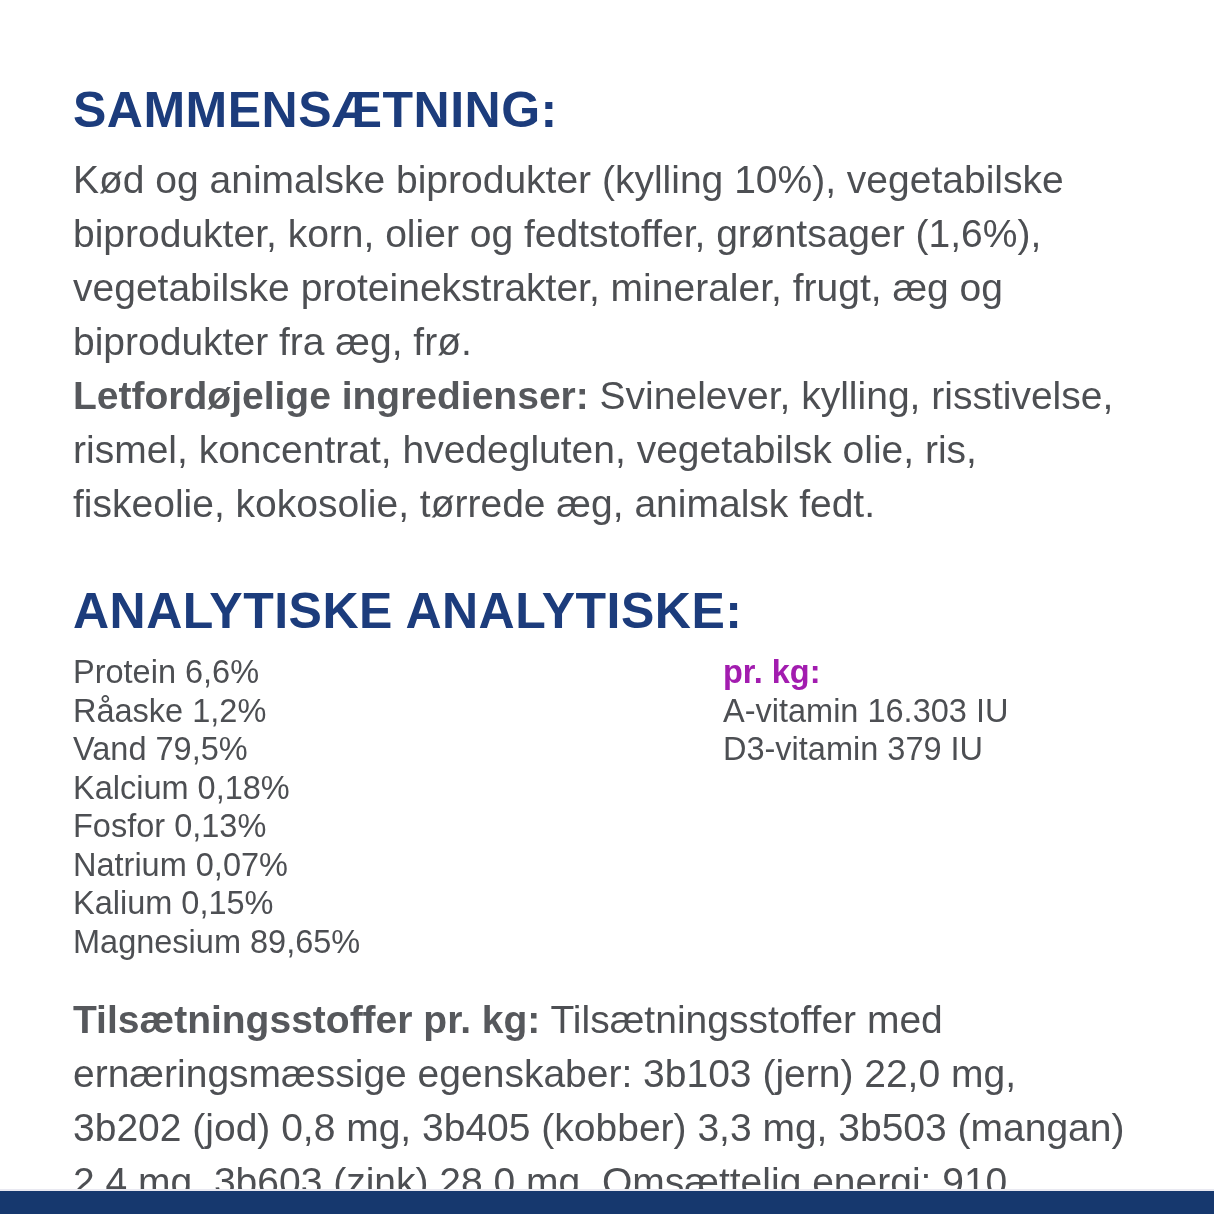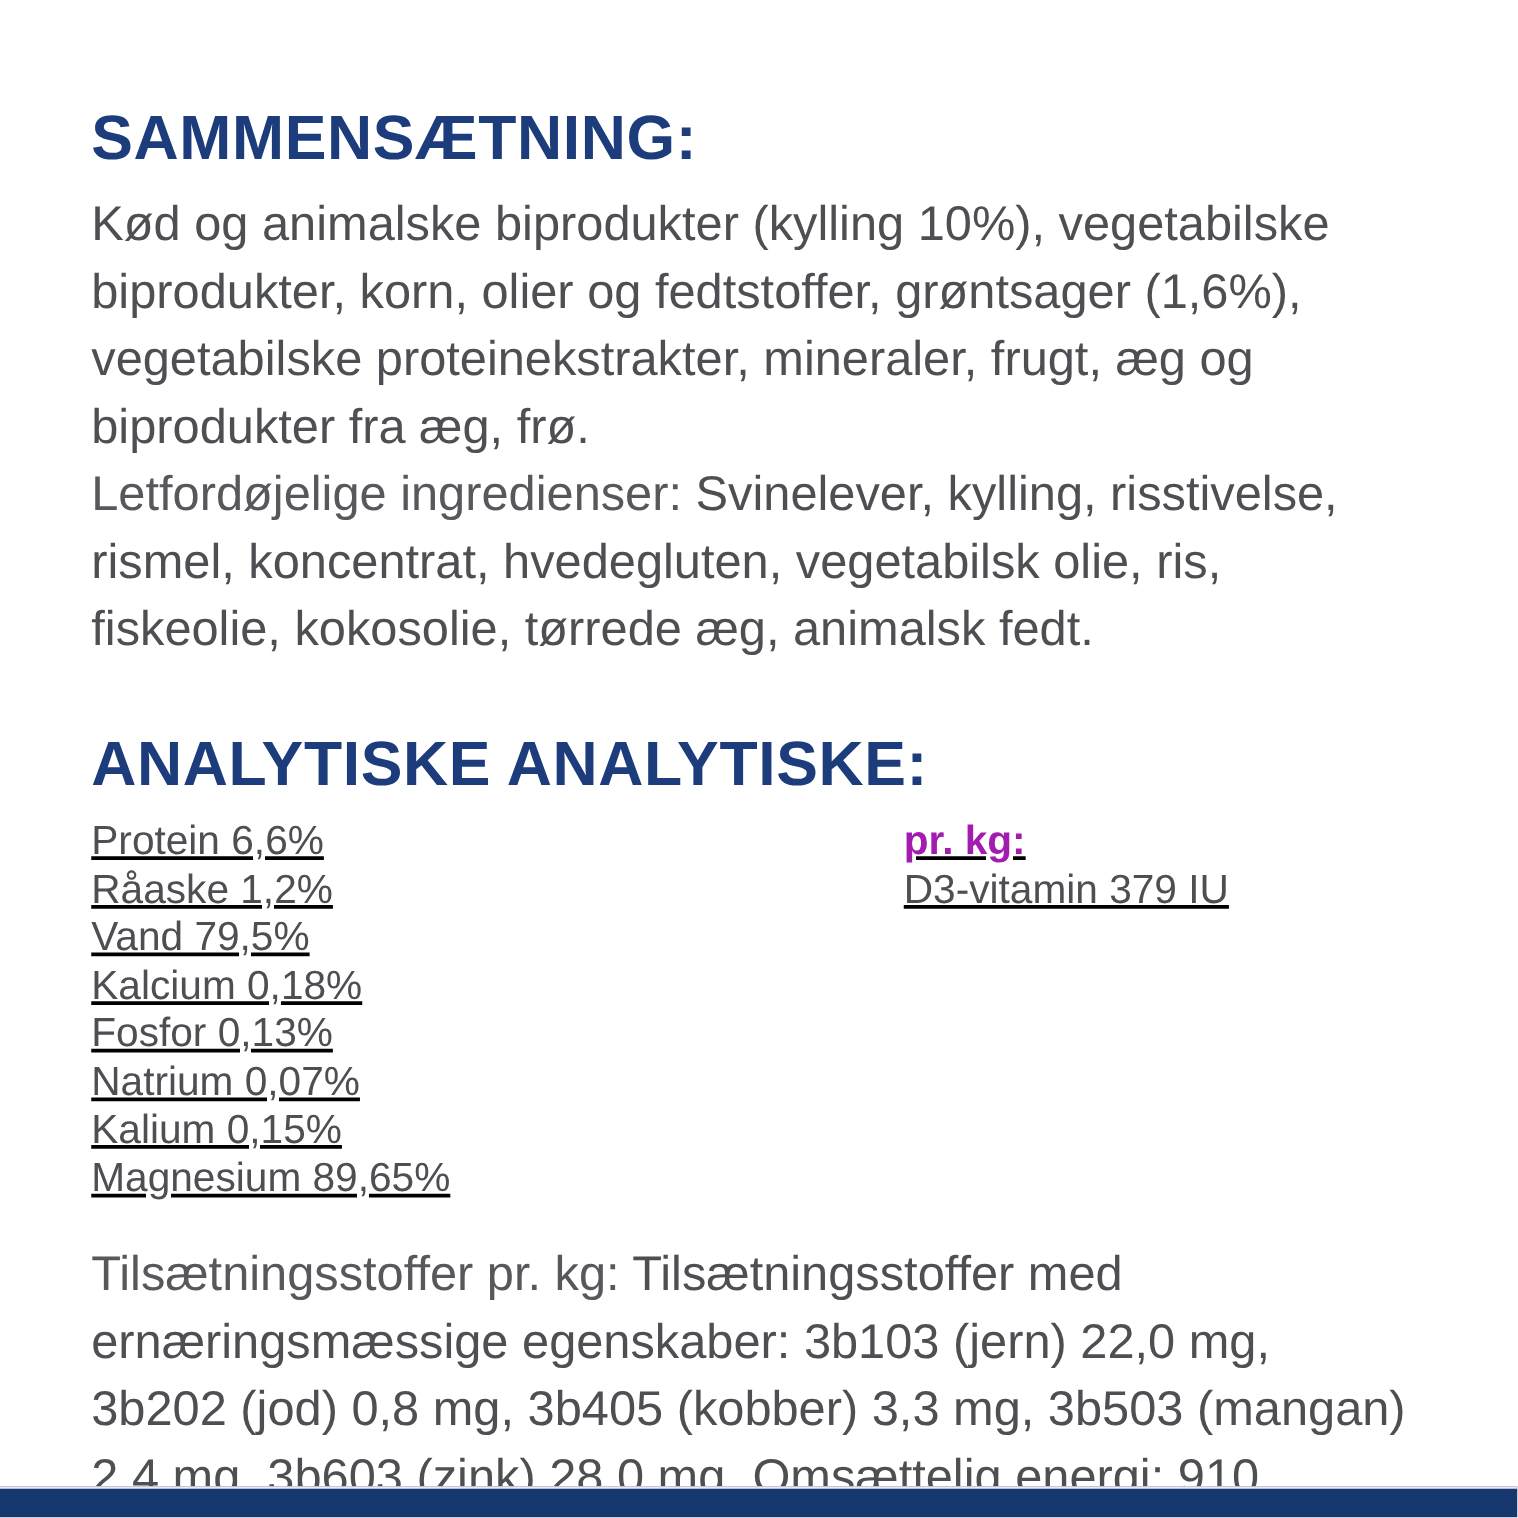--- a/index.html
+++ b/index.html
@@ -30,31 +30,30 @@
     line-height: 1.05;
   }
   .body-text {
     font-size: 39px;
     line-height: 54px;
     color: #4d4f53;
     margin: 0;
     max-width: 1060px;
   }
   .bold-lead {
-    font-weight: 400;
+    font-weight: 700;
     color: #56585c;
   }
   .analytical-section {
     margin-top: 54px;
   }
   .columns {
     display: flex;
     flex-direction: row;
     margin-top: 10px;
-    text-decoration: underline;
   }
   .col-left {
     width: 650px;
     flex: 0 0 650px;
   }
   .col-right {
     flex: 1;
   }
   .list-line {
     font-size: 32.5px;
@@ -99,20 +98,21 @@
         <div class="list-line">Råaske 1,2%</div>
         <div class="list-line">Vand 79,5%</div>
         <div class="list-line">Kalcium 0,18%</div>
         <div class="list-line">Fosfor 0,13%</div>
         <div class="list-line">Natrium 0,07%</div>
         <div class="list-line">Kalium 0,15%</div>
         <div class="list-line">Magnesium 89,65%</div>
       </div>
       <div class="col-right">
         <div class="label-line">pr. kg:</div>
+        <div class="list-line">A-vitamin 16.303 IU</div>
         <div class="list-line">D3-vitamin 379 IU</div>
       </div>
     </div>
   </div>
 
   <p class="body-text additives"><span class="bold-lead">Tilsætningsstoffer pr. kg:</span><span> Tilsætningsstoffer med ernæringsmæssige egenskaber: 3b103 (jern) 22,0 mg, 3b202 (jod) 0,8 mg, 3b405 (kobber) 3,3 mg, 3b503 (mangan) 2,4 mg, 3b603 (zink) 28,0 mg. Omsættelig energi: 910 kcal/kg. Teknologisk tilsætningsstof: Kaliumalginat 5 g.</span></p>
 
 </div>
 
 <div class="footer-bar" style="background: rgb(22, 56, 110);"></div>

